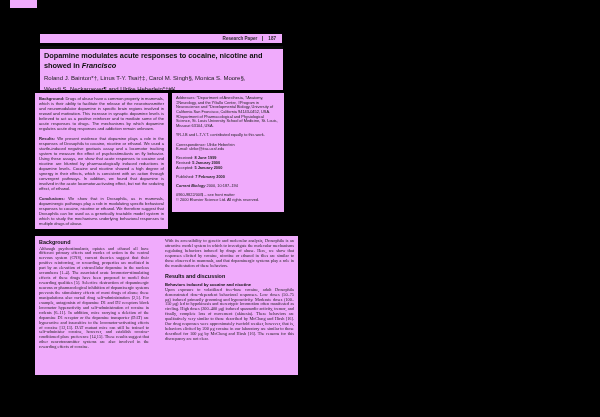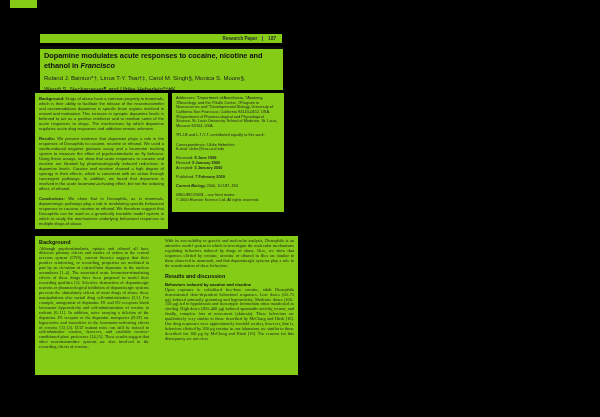--- a/index.html
+++ b/index.html
@@ -1,20 +1,20 @@
 <!DOCTYPE html>
 <html><head>
 <meta charset="utf-8">
 <style>
   html,body{margin:0;padding:0;background:#000;}
   .stage{
     position:relative;width:600px;height:417px;background:#000;
     font-family:"Liberation Sans",sans-serif;overflow:hidden;
   }
-  .block{position:absolute;background:#84cc16;color:#1c1c1c;overflow:hidden;box-sizing:border-box;}
+  .block{position:absolute;background:#f0abfc;color:#1c1c1c;overflow:hidden;box-sizing:border-box;}
   
   .corner-box{left:10px;top:0;width:27px;height:8px;}
   
   .header-strip{
     left:40px;top:34px;width:242px;height:9px;
     display:flex;align-items:center;justify-content:flex-end;
     gap:5px;padding-right:6px;font-size:4.6px;font-weight:bold;color:#2a2a2a;
   }
   .header-sep{width:1px;height:5px;background:#555;}
   
@@ -51,21 +51,21 @@
 
   <div class="block header-strip">
     <span>Research Paper</span>
     <span class="header-sep"></span>
     <span>187</span>
   </div>
 
   <div class="block title-box">
     <div class="title-line">Dopamine modulates acute responses to cocaine, nicotine and</div>
     <div class="title-line">
-      <span>ethanol in</span>
+      <span>showed in</span>
       <span class="italic">Francisco</span>
     </div>
     <div class="authors">Roland J. Bainton*†, Linus T-Y. Tsai†‡, Carol M. Singh§, Monica S. Moore§,</div>
     <div class="authors">Wendi S. Neckameyer¶ and Ulrike Heberlein*‡#¥</div>
   </div>
 
   <div class="block abstract-box">
     <p><span class="lbl">Background:</span> <span>Drugs of abuse have a common property in mammals, which is their ability to facilitate the release of the neurotransmitter and neuromodulator dopamine in specific brain regions involved in reward and motivation. This increase in synaptic dopamine levels is believed to act as a positive reinforcer and to mediate some of the acute responses to drugs. The mechanisms by which dopamine regulates acute drug responses and addiction remain unknown.</span></p>
     <p><span class="lbl">Results:</span> <span>We present evidence that dopamine plays a role in the responses of Drosophila to cocaine, nicotine or ethanol. We used a startle-induced negative geotaxis assay and a locomotor tracking system to measure the effect of psychostimulants on fly behavior. Using these assays, we show that acute responses to cocaine and nicotine are blunted by pharmacologically induced reductions in dopamine levels. Cocaine and nicotine showed a high degree of synergy in their effects, which is consistent with an action through convergent pathways. In addition, we found that dopamine is involved in the acute locomotor-activating effect, but not the sedating effect, of ethanol.</span></p>
     <p><span class="lbl">Conclusions:</span> <span>We show that in Drosophila, as in mammals, dopaminergic pathways play a role in modulating specific behavioral responses to cocaine, nicotine or ethanol. We therefore suggest that Drosophila can be used as a genetically tractable model system in which to study the mechanisms underlying behavioral responses to multiple drugs of abuse.</span></p>

